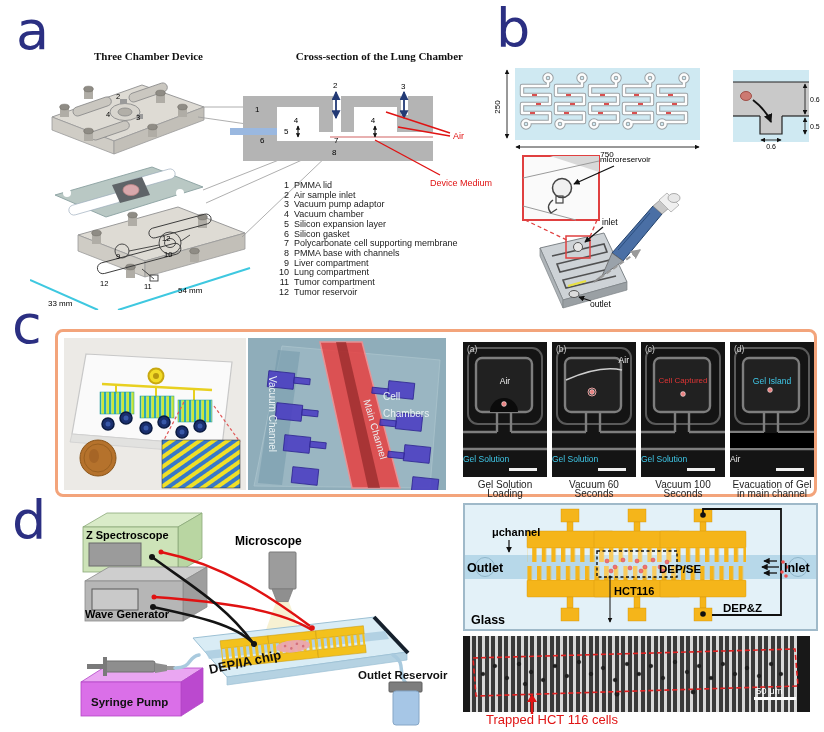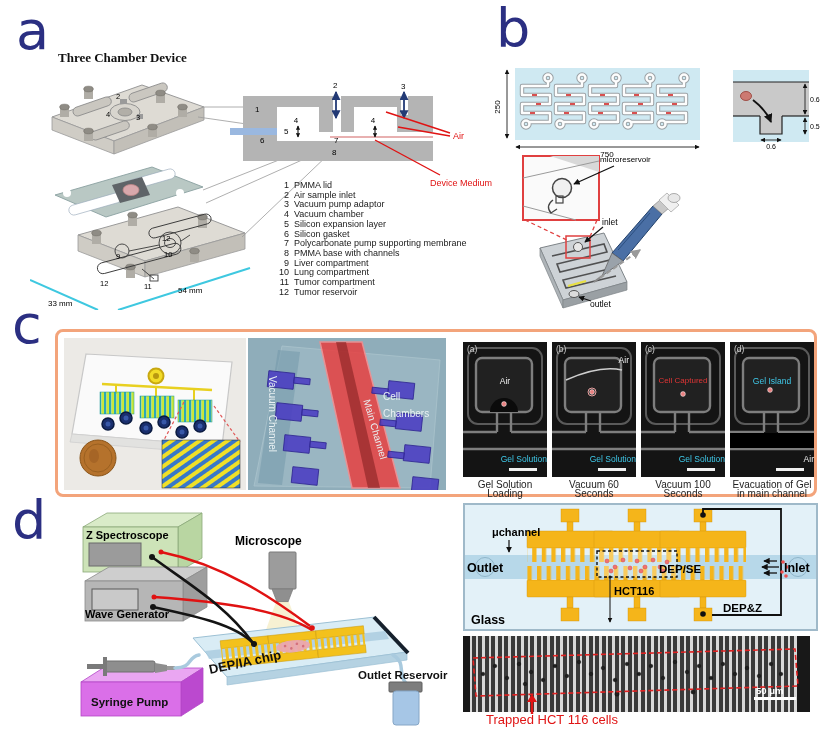--- a/index.html
+++ b/index.html
@@ -4,21 +4,21 @@
 <style>
   html,body{margin:0;padding:0;background:#fff}
   #root{position:relative;width:824px;height:732px;background:#fff;
         font-family:"Liberation Sans",sans-serif;overflow:hidden;color:#1a1a1a}
   .abs{position:absolute}
   svg{display:block}
   svg text{font-family:"Liberation Sans",sans-serif}
   .pletter{position:absolute;font-family:"DejaVu Sans",sans-serif;font-size:54px;
            color:#2b2f82;line-height:1;z-index:5}
   .atitle{position:absolute;font-family:"Liberation Serif",serif;font-weight:bold;
-          font-size:13px;color:#111;text-align:left;z-index:4}
+          font-size:11px;color:#111;text-align:right;z-index:4}
   
   #legend{position:absolute;left:277px;top:181px;font-size:9px;line-height:9.7px;z-index:4}
   .legend-row{display:flex}
   .legend-row .ln{width:12px;text-align:right;margin-right:5px;flex:none}
   
   #orange-box{position:absolute;left:55px;top:329px;width:756px;height:162px;
               border:3px solid #f3a47b;border-radius:8px;z-index:1}
   #c-photo{position:absolute;left:64px;top:338px;width:182px;height:152px;background:#eceae6;z-index:2}
   #c-render{position:absolute;left:248px;top:338px;width:198px;height:152px;background:#8fadba;
             overflow:hidden;z-index:2}
@@ -26,29 +26,29 @@
   #vacuum-label{left:30px;top:38px;transform:rotate(90deg)}
   #mainch-label{left:124px;top:60px;transform:rotate(74deg)}
   #cellch-label{left:135px;top:50px;width:64px;white-space:normal;line-height:17px}
   .mg-img{position:absolute;top:342px;width:84px;height:135px;background:#141414;z-index:2;overflow:hidden}
   .mg-img span{position:absolute}
   .mg-tag{left:4px;top:2px;color:#cfcfcf;font-size:8.5px}
   .mtop{top:34px;left:0;width:100%;text-align:center;color:#f0f0f0;font-size:8.5px}
   .mtop.pos-tr{top:13px;left:auto;right:7px;width:auto;text-align:right}
   .mtop.c-red{color:#e03535;font-size:8px}
   .mtop.c-cyan{color:#3fc8e8}
-  .mbot{top:112px;left:0;width:100%;text-align:right;color:#3fc8e8;font-size:8.5px}
+  .mbot{top:112px;left:0;width:100%;text-align:left;color:#3fc8e8;font-size:8.5px}
   .mbot.c-white{color:#ececec}
   .mg-cap{position:absolute;top:480px;width:84px;text-align:center;font-size:10px;
           line-height:9px;color:#222;z-index:2}
   
   #d-schematic{position:absolute;left:463px;top:503px;width:355px;height:128px;
                background:#e3f1f8;border:2px solid #9fb9c9;box-sizing:border-box;z-index:2}
   #d-micro{position:absolute;left:463px;top:636px;width:347px;height:76px;z-index:2;
-           background:repeating-linear-gradient(90deg,#d8d8d8 0 2.5px,#3a3a3a 2.5px 6.5px);font-weight:bold;}
+           background:repeating-linear-gradient(90deg,#d8d8d8 0 2.5px,#3a3a3a 2.5px 6.5px);}
   #d-micro .endL{position:absolute;left:0;top:0;width:7px;height:76px;background:#181818}
   #d-micro .endR{position:absolute;right:0;top:0;width:13px;height:76px;background:#181818}
   #trapped-label{position:absolute;left:486px;top:712px;color:#e01414;font-weight:normal;
                  font-size:13px;z-index:3}
 </style>
 </head>
 <body>
 
 <div id="root">
 
@@ -61,20 +61,21 @@
           <line x1="48" y1="70" x2="48" y2="90"></line>
         <line x1="0" y1="90" x2="34" y2="90"></line>
           <line x1="48" y1="90" x2="84" y2="90"></line>
         <line x1="0" y1="107" x2="84" y2="107"></line>
       </g>
     </defs>
   </svg>
 
   <div class="pletter" style="left:16px;top:4px">a</div>
   <div class="atitle" style="left:58px;top:50px;width:145px">Three Chamber Device</div>
+  <div class="atitle" style="left:238px;top:50px;width:225px">Cross-section of the Lung Chamber</div>
 
   <svg class="abs" style="left:30px;top:55px" width="465" height="255" viewBox="0 0 465 255">
     <defs>
       <marker id="aN" viewBox="0 0 8 8" refX="7" refY="4" markerWidth="5" markerHeight="5" orient="auto-start-reverse">
         <path d="M0,0L8,4L0,8Z" fill="#233a75"></path>
         </marker>
       <marker id="aBs" viewBox="0 0 8 8" refX="7" refY="4" markerWidth="4" markerHeight="4" orient="auto-start-reverse">
         <path d="M0,0L8,4L0,8Z" fill="#111"></path>
         </marker>
     </defs>
@@ -242,21 +243,21 @@
     <div class="legend-row">
         <span class="ln">5</span>
         <span>Silicon expansion layer</span>
       </div>
     <div class="legend-row">
         <span class="ln">6</span>
         <span>Silicon gasket</span>
       </div>
     <div class="legend-row">
         <span class="ln">7</span>
-        <span>Polycarbonate pump supporting membrane</span>
+        <span>Polycarbonate cell supporting membrane</span>
       </div>
     <div class="legend-row">
         <span class="ln">8</span>
         <span>PMMA base with channels</span>
       </div>
     <div class="legend-row">
         <span class="ln">9</span>
         <span>Liver compartment</span>
       </div>
     <div class="legend-row">

